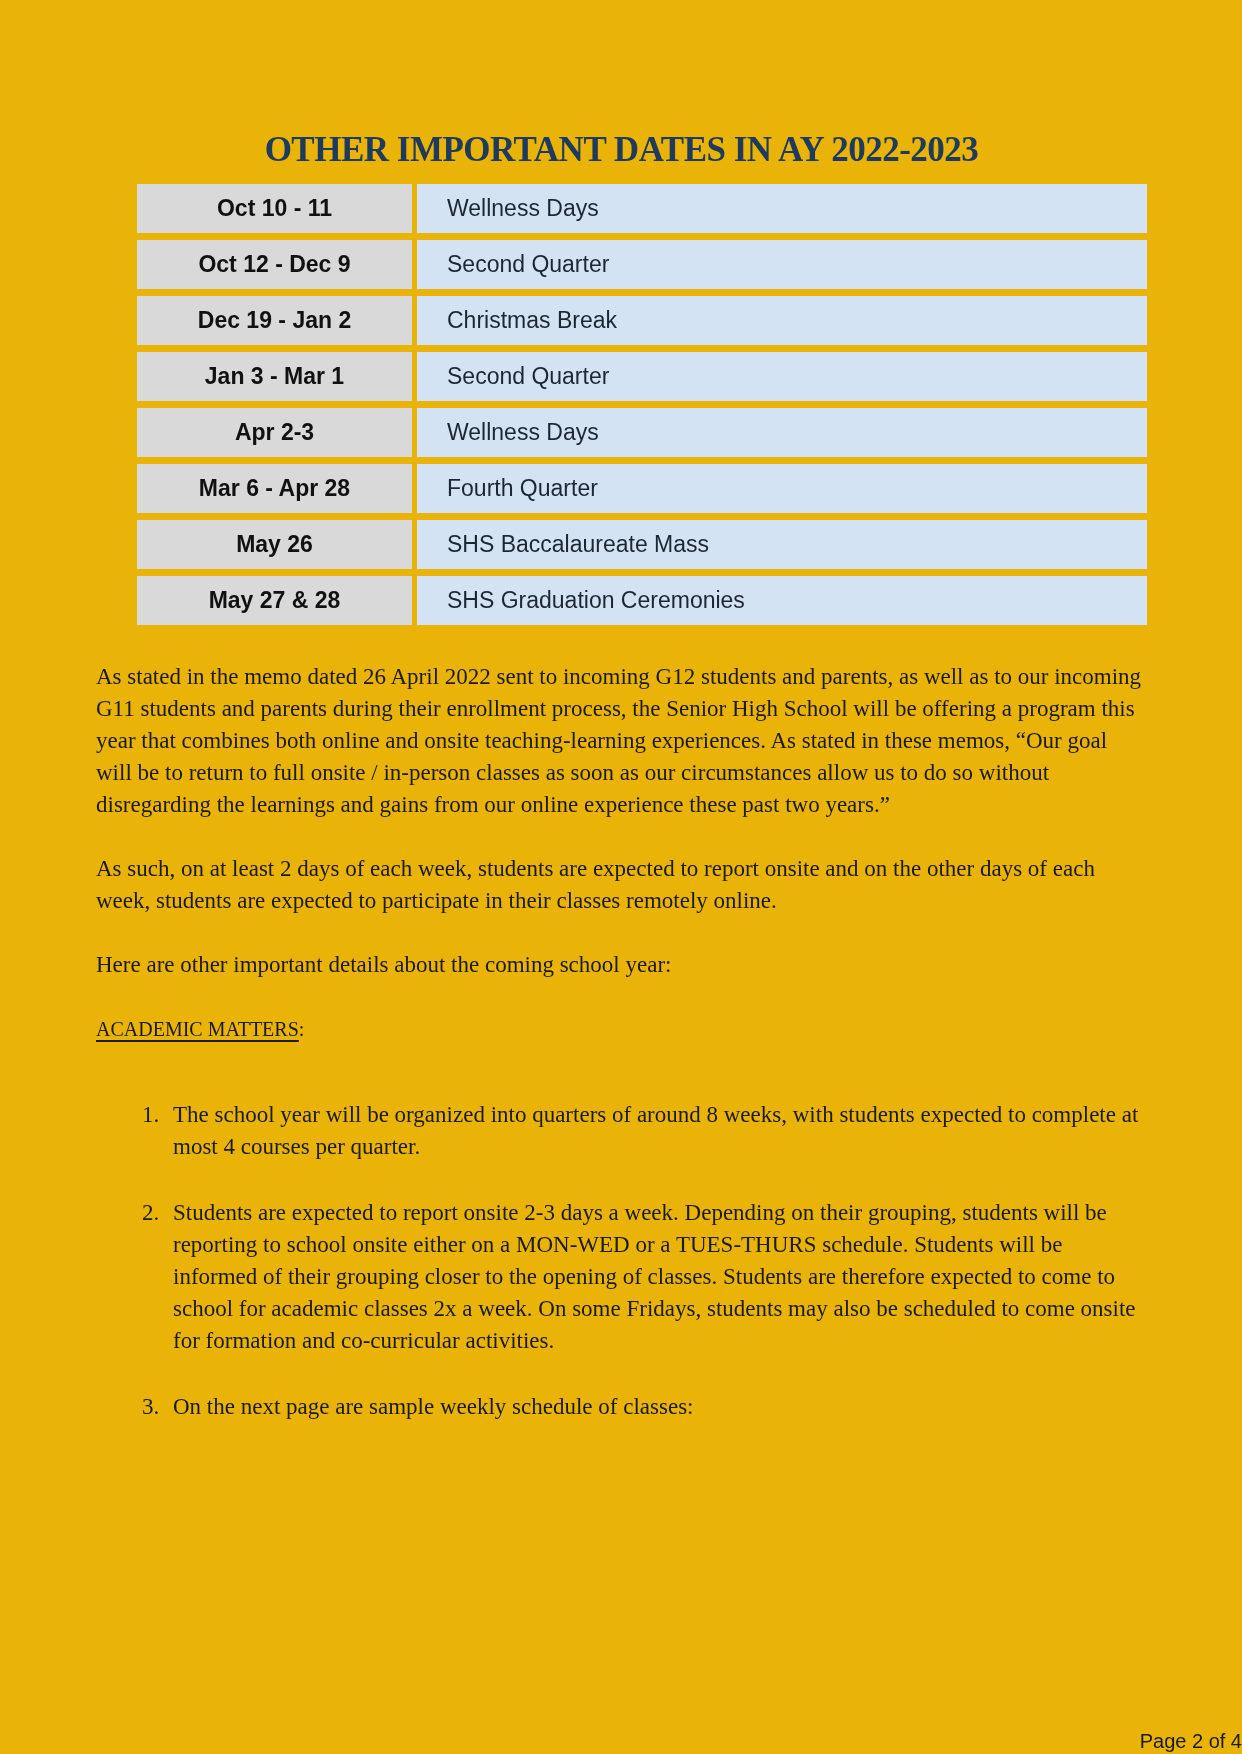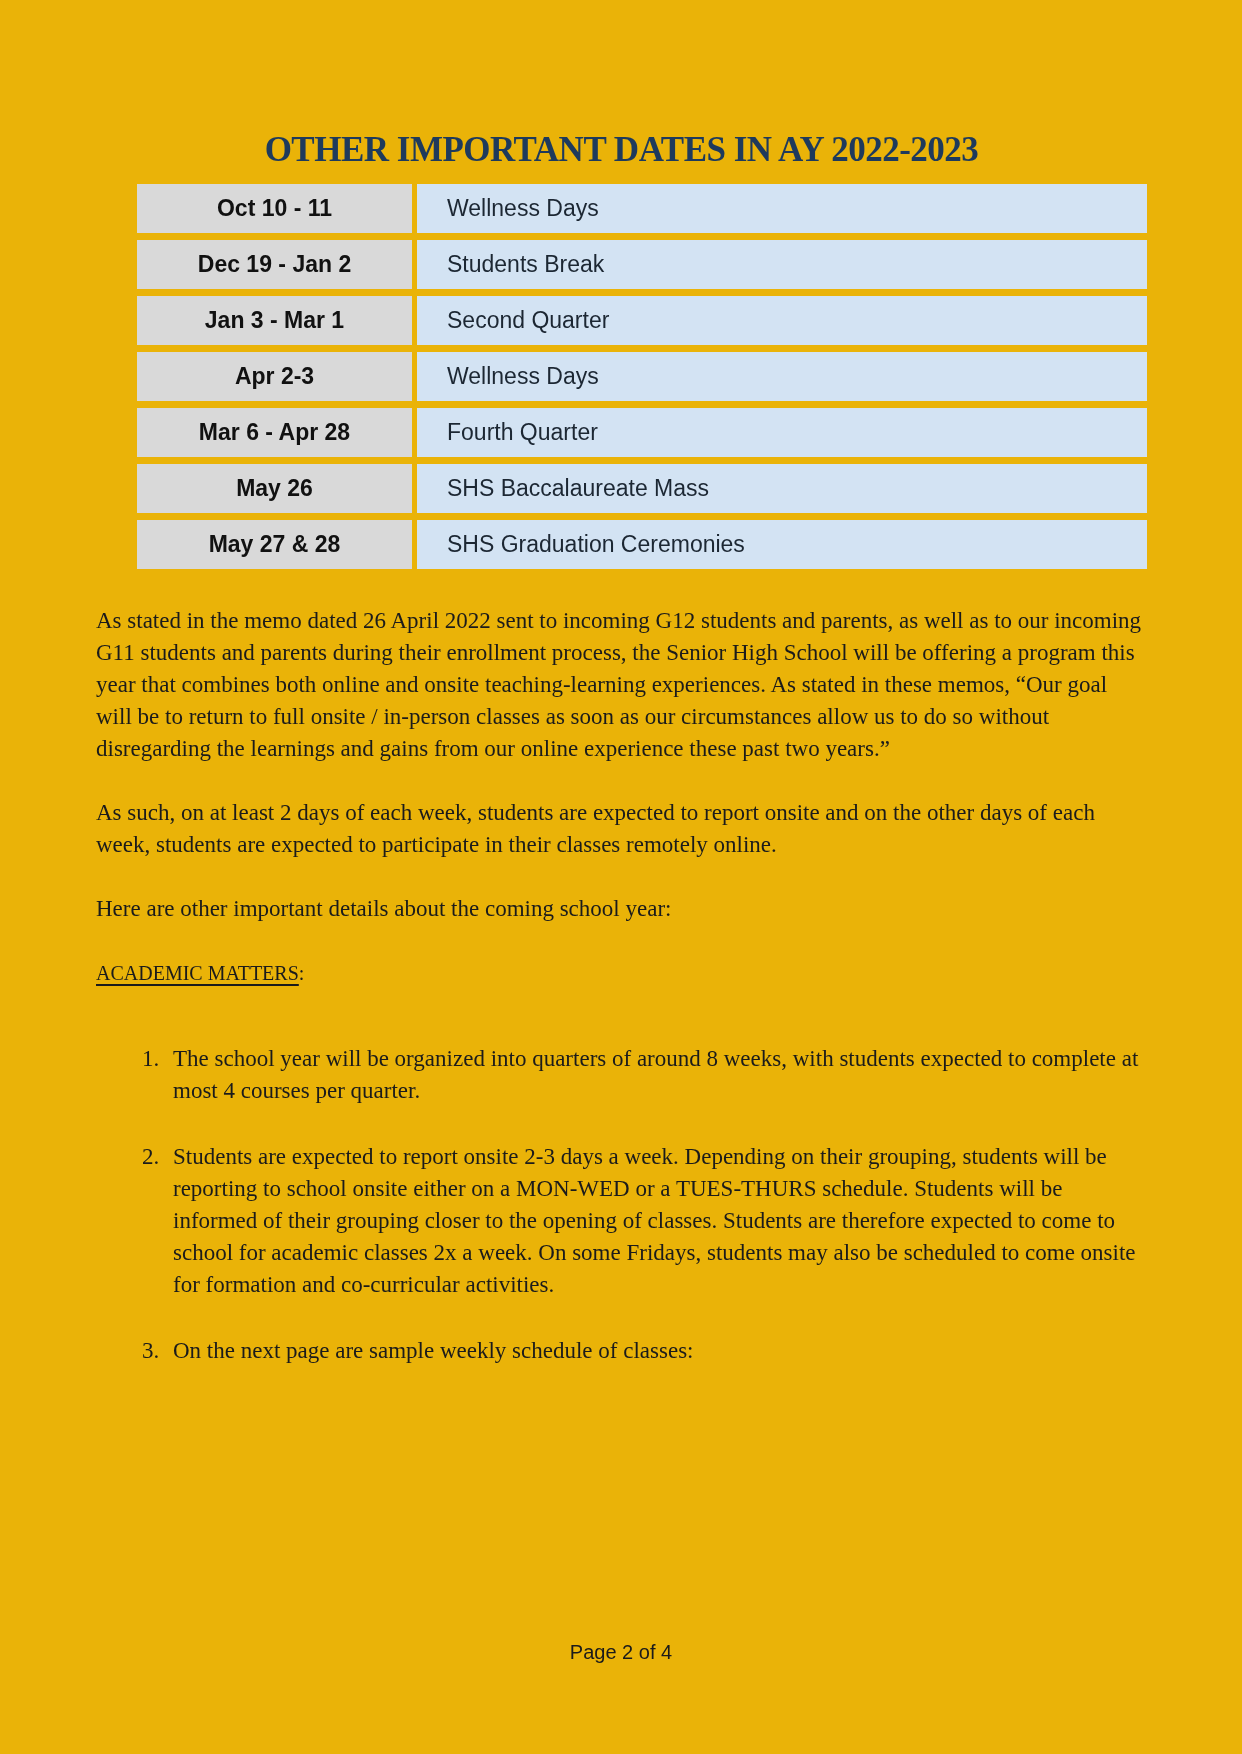--- a/index.html
+++ b/index.html
@@ -62,43 +62,47 @@
   .section-heading .hd-words { text-decoration:underline; text-decoration-thickness:2px; text-underline-offset:4px; }
 
   .num-list { margin-top:0; }
   .list-item { display:flex; margin-bottom:34px; }
   .list-item:last-child { margin-bottom:0; }
   .li-num { flex:0 0 23px; margin-left:46px; text-align:left; }
   .li-text { flex:1; margin-left:8px; max-width:984px; }
 
   .page-footer {
     position:absolute;
-    top:1641px; left:0; right:0;
-    text-align:center;
+    top:1730px; left:0; right:0;
+    text-align:right;
     font-family:"Liberation Sans", sans-serif;
     font-size:20px;
     color:#1b1b1b;
   }
 </style>
 </head>
 <body>
 
 <div class="page">
   <div class="content">
 
     <h1 class="doc-title">OTHER IMPORTANT DATES IN AY 2022-2023</h1>
 
     <div class="dates-table">
       <div class="trow">
         <div class="tdate">Oct 10 - 11</div>
         <div class="tevent">Wellness Days</div>
       </div>
       <div class="trow">
+        <div class="tdate">Oct 12 - Dec 9</div>
+        <div class="tevent">Second Quarter</div>
+      </div>
+      <div class="trow">
         <div class="tdate">Dec 19 - Jan 2</div>
-        <div class="tevent">Students Break</div>
+        <div class="tevent">Christmas Break</div>
       </div>
       <div class="trow">
         <div class="tdate">Jan 3 - Mar 1</div>
         <div class="tevent">Second Quarter</div>
       </div>
       <div class="trow">
         <div class="tdate">Apr 2-3</div>
         <div class="tevent">Wellness Days</div>
       </div>
       <div class="trow">

